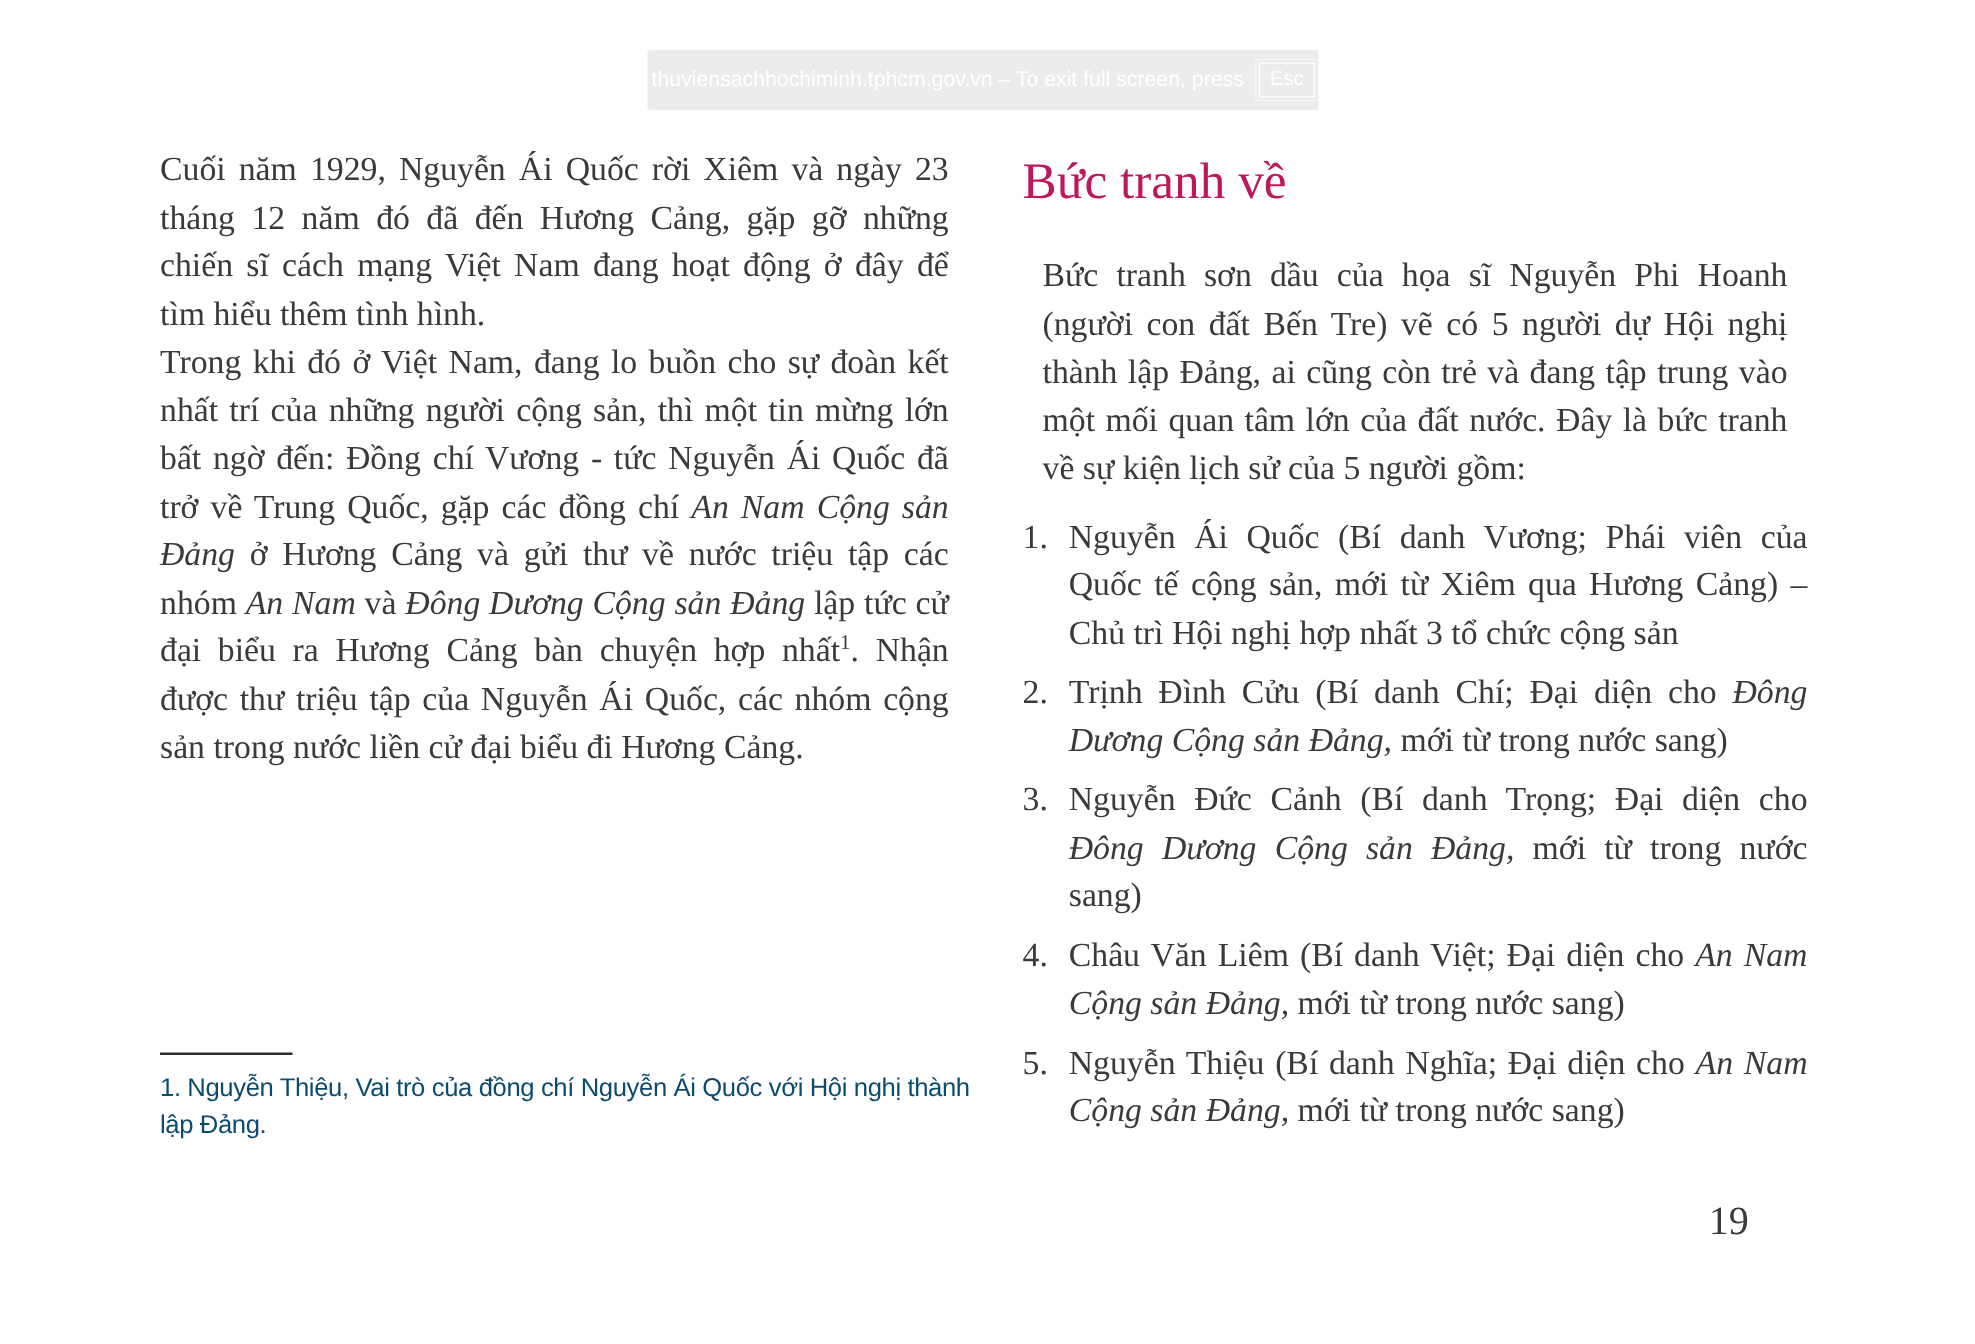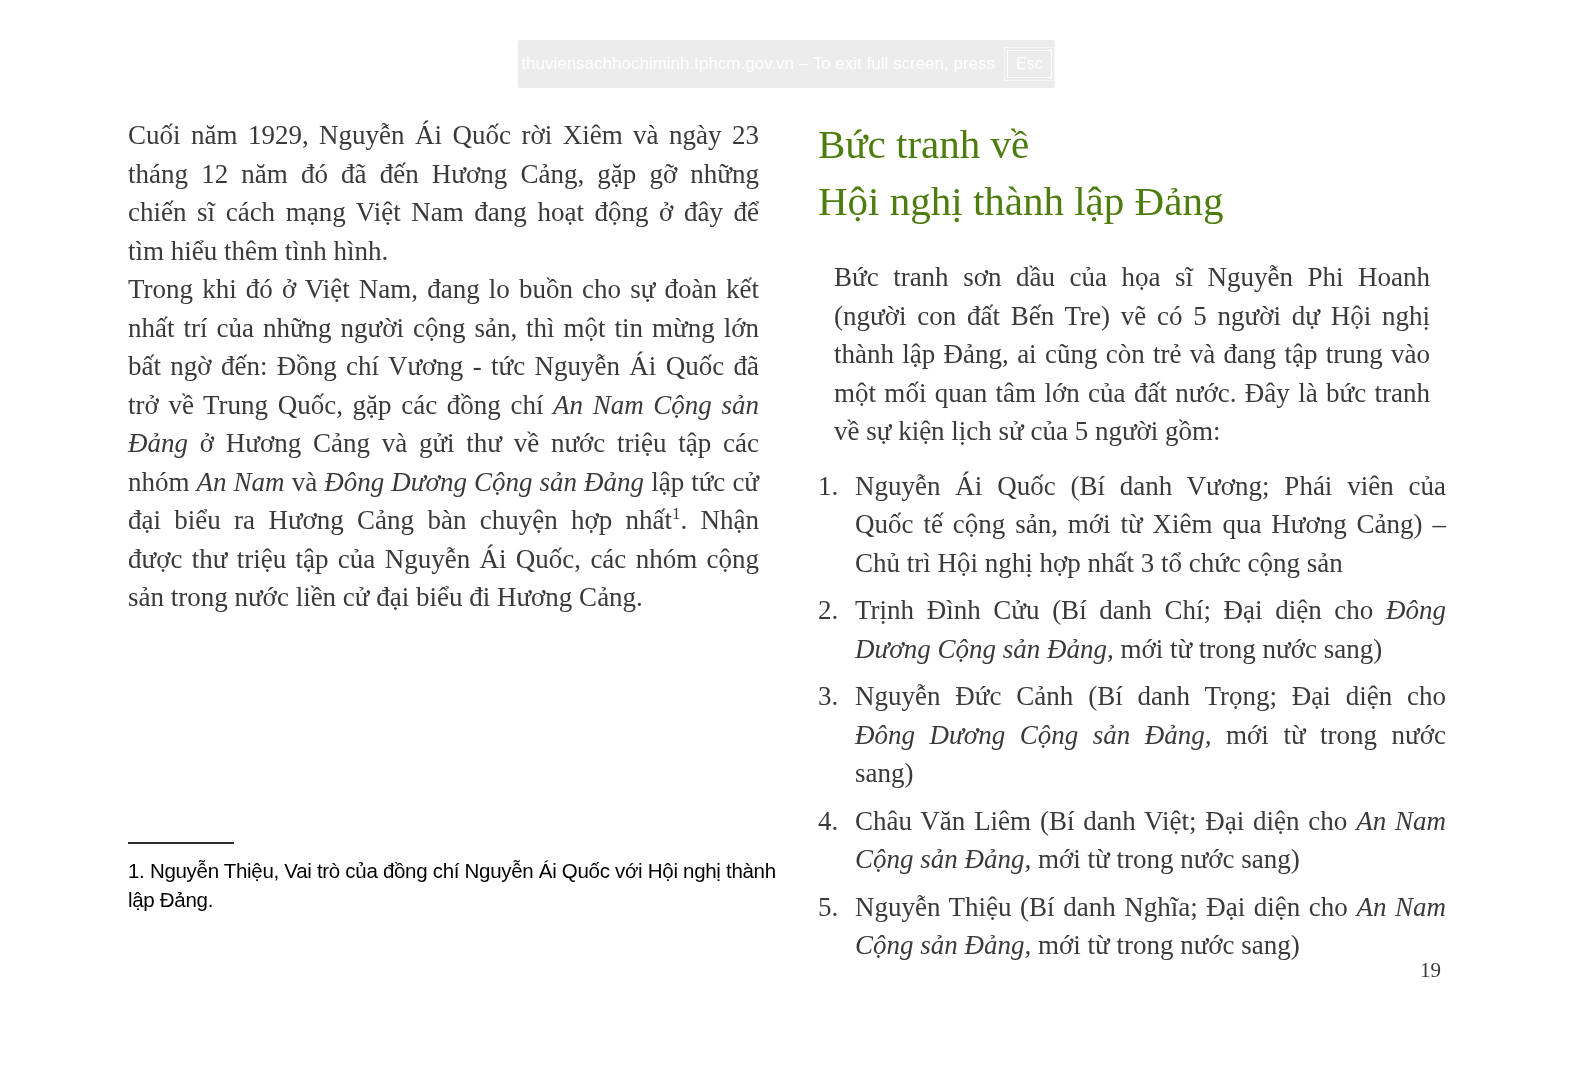--- a/index.html
+++ b/index.html
@@ -55,60 +55,60 @@
   sup { font-size: 62%; line-height: 0; }
 
   .footnote {
     position: absolute;
     left: 128px; top: 842px;
     width: 655px;
     font-family: "Liberation Sans", "DejaVu Sans", sans-serif;
     font-size: 20.5px;
     line-height: 28.5px;
     letter-spacing: -0.3px;
-    color: #000000;
+    color: #0c4a6e;
   }
   .footnote-rule {
     width: 106px; height: 0;
     border-top: 2px solid #2e2e2e;
     margin: 0 0 13px 0;
   }
 
   .col-right {
     position: absolute;
     left: 818px; top: 116px;
     width: 628px;
   }
   .heading {
     margin: 0 0 28px 0;
     font-size: 41px;
     line-height: 57px;
     font-weight: normal;
-    color: #4d7c0f;
+    color: #be185d;
   }
   .intro {
     margin: 16px;
     font-size: 27px;
     line-height: 38.5px;
     text-align: justify;
   }
   .num-list { margin-top: 0; }
   .list-item {
     display: flex;
     margin-top: 9px;
     font-size: 27px;
     line-height: 38.5px;
   }
   .item-num { flex: none; width: 37px; }
   .item-text { flex: 1; text-align: justify; }
 
   .page-number {
     position: absolute;
-    left: 1420px; top: 958px;
-    font-size: 21px;
+    left: 1367px; top: 958px;
+    font-size: 32px;
     color: #3a3a3a;
   }
 </style>
 </head>
 <body>
 
 <div class="page">
 
   <div class="toast">
     <span>thuviensachhochiminh.tphcm.gov.vn – To exit full screen, press</span>
@@ -121,21 +121,20 @@
   </div>
 
   <div class="footnote">
     <div class="footnote-rule"></div>
     <div>1. Nguyễn Thiệu, Vai trò của đồng chí Nguyễn Ái Quốc với Hội nghị thành lập Đảng.</div>
   </div>
 
   <div class="col-right">
     <h1 class="heading">
       <span>Bức tranh về</span><br>
-      <span>Hội nghị thành lập Đảng</span>
     </h1>
     <p class="intro">Bức tranh sơn dầu của họa sĩ Nguyễn Phi Hoanh (người con đất Bến Tre) vẽ có 5 người dự Hội nghị thành lập Đảng, ai cũng còn trẻ và đang tập trung vào một mối quan tâm lớn của đất nước. Đây là bức tranh về sự kiện lịch sử của 5 người gồm:</p>
 
     <div class="num-list">
       <div class="list-item">
         <span class="item-num">1.</span>
         <span class="item-text"><span>Nguyễn Ái Quốc (Bí danh Vương; Phái viên của Quốc tế cộng sản, mới từ Xiêm qua Hương Cảng) – Chủ trì Hội nghị hợp nhất 3 tổ chức cộng sản</span></span>
       </div>
       <div class="list-item">
         <span class="item-num">2.</span>

